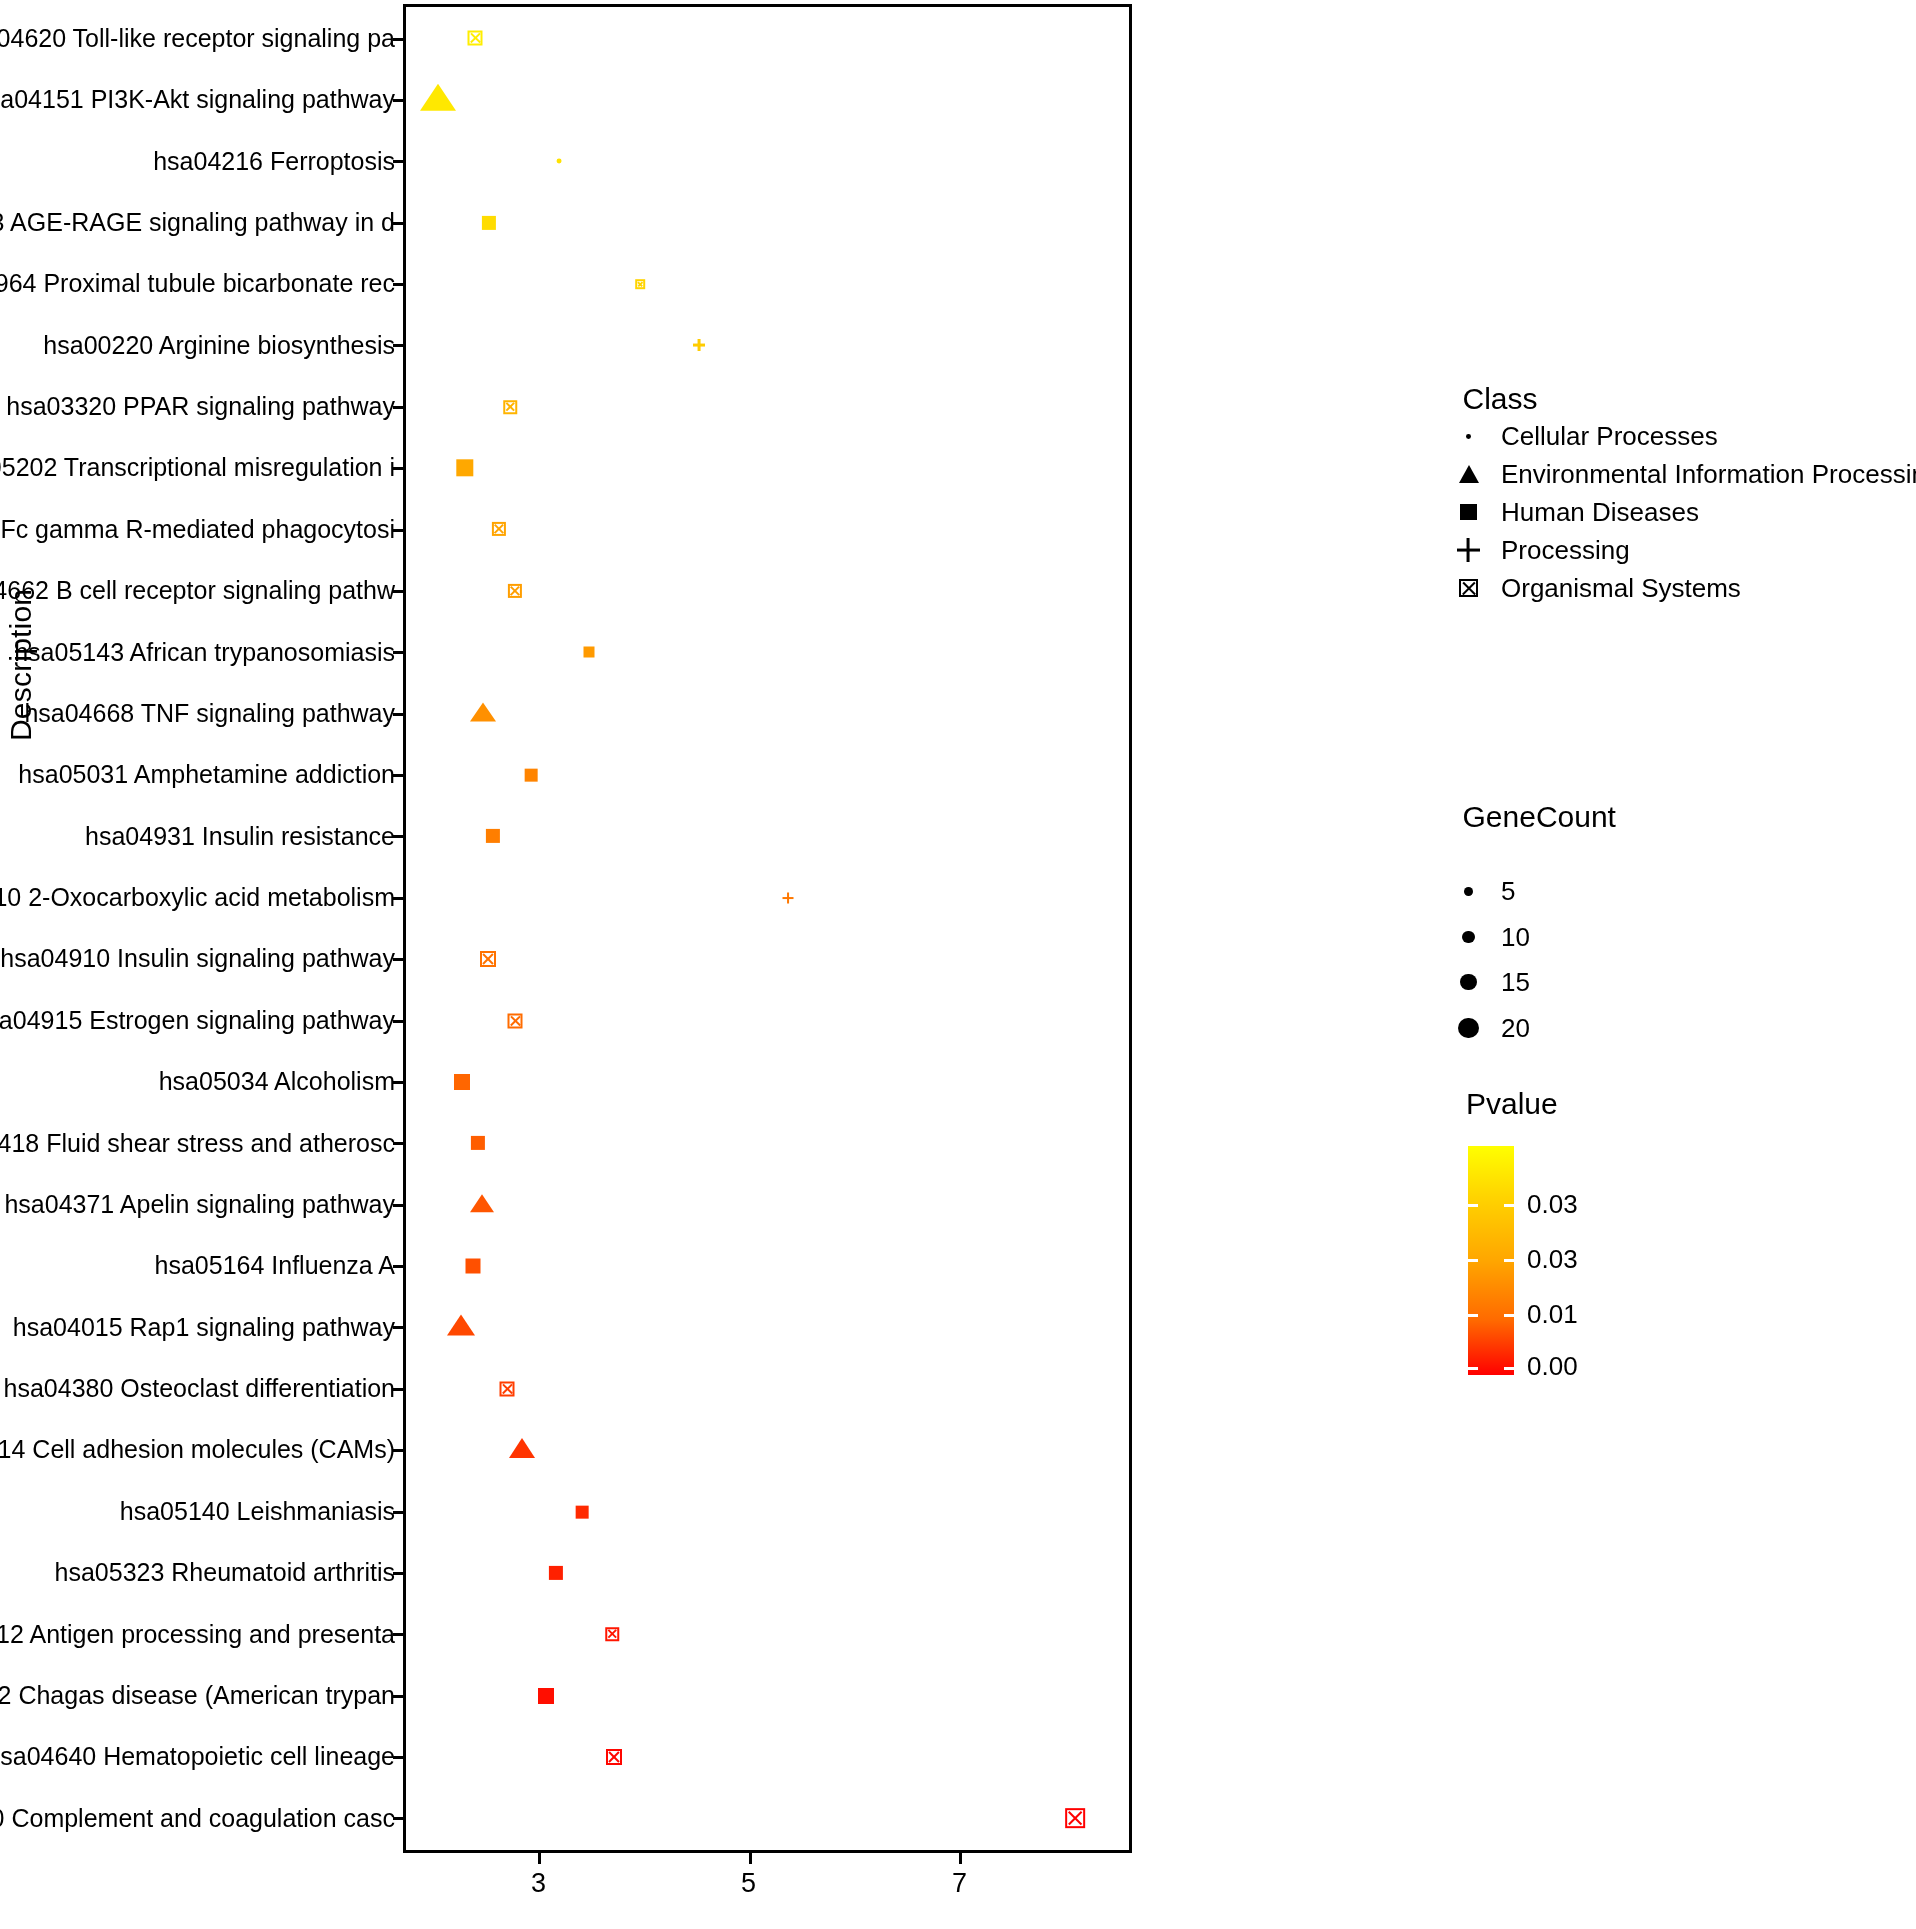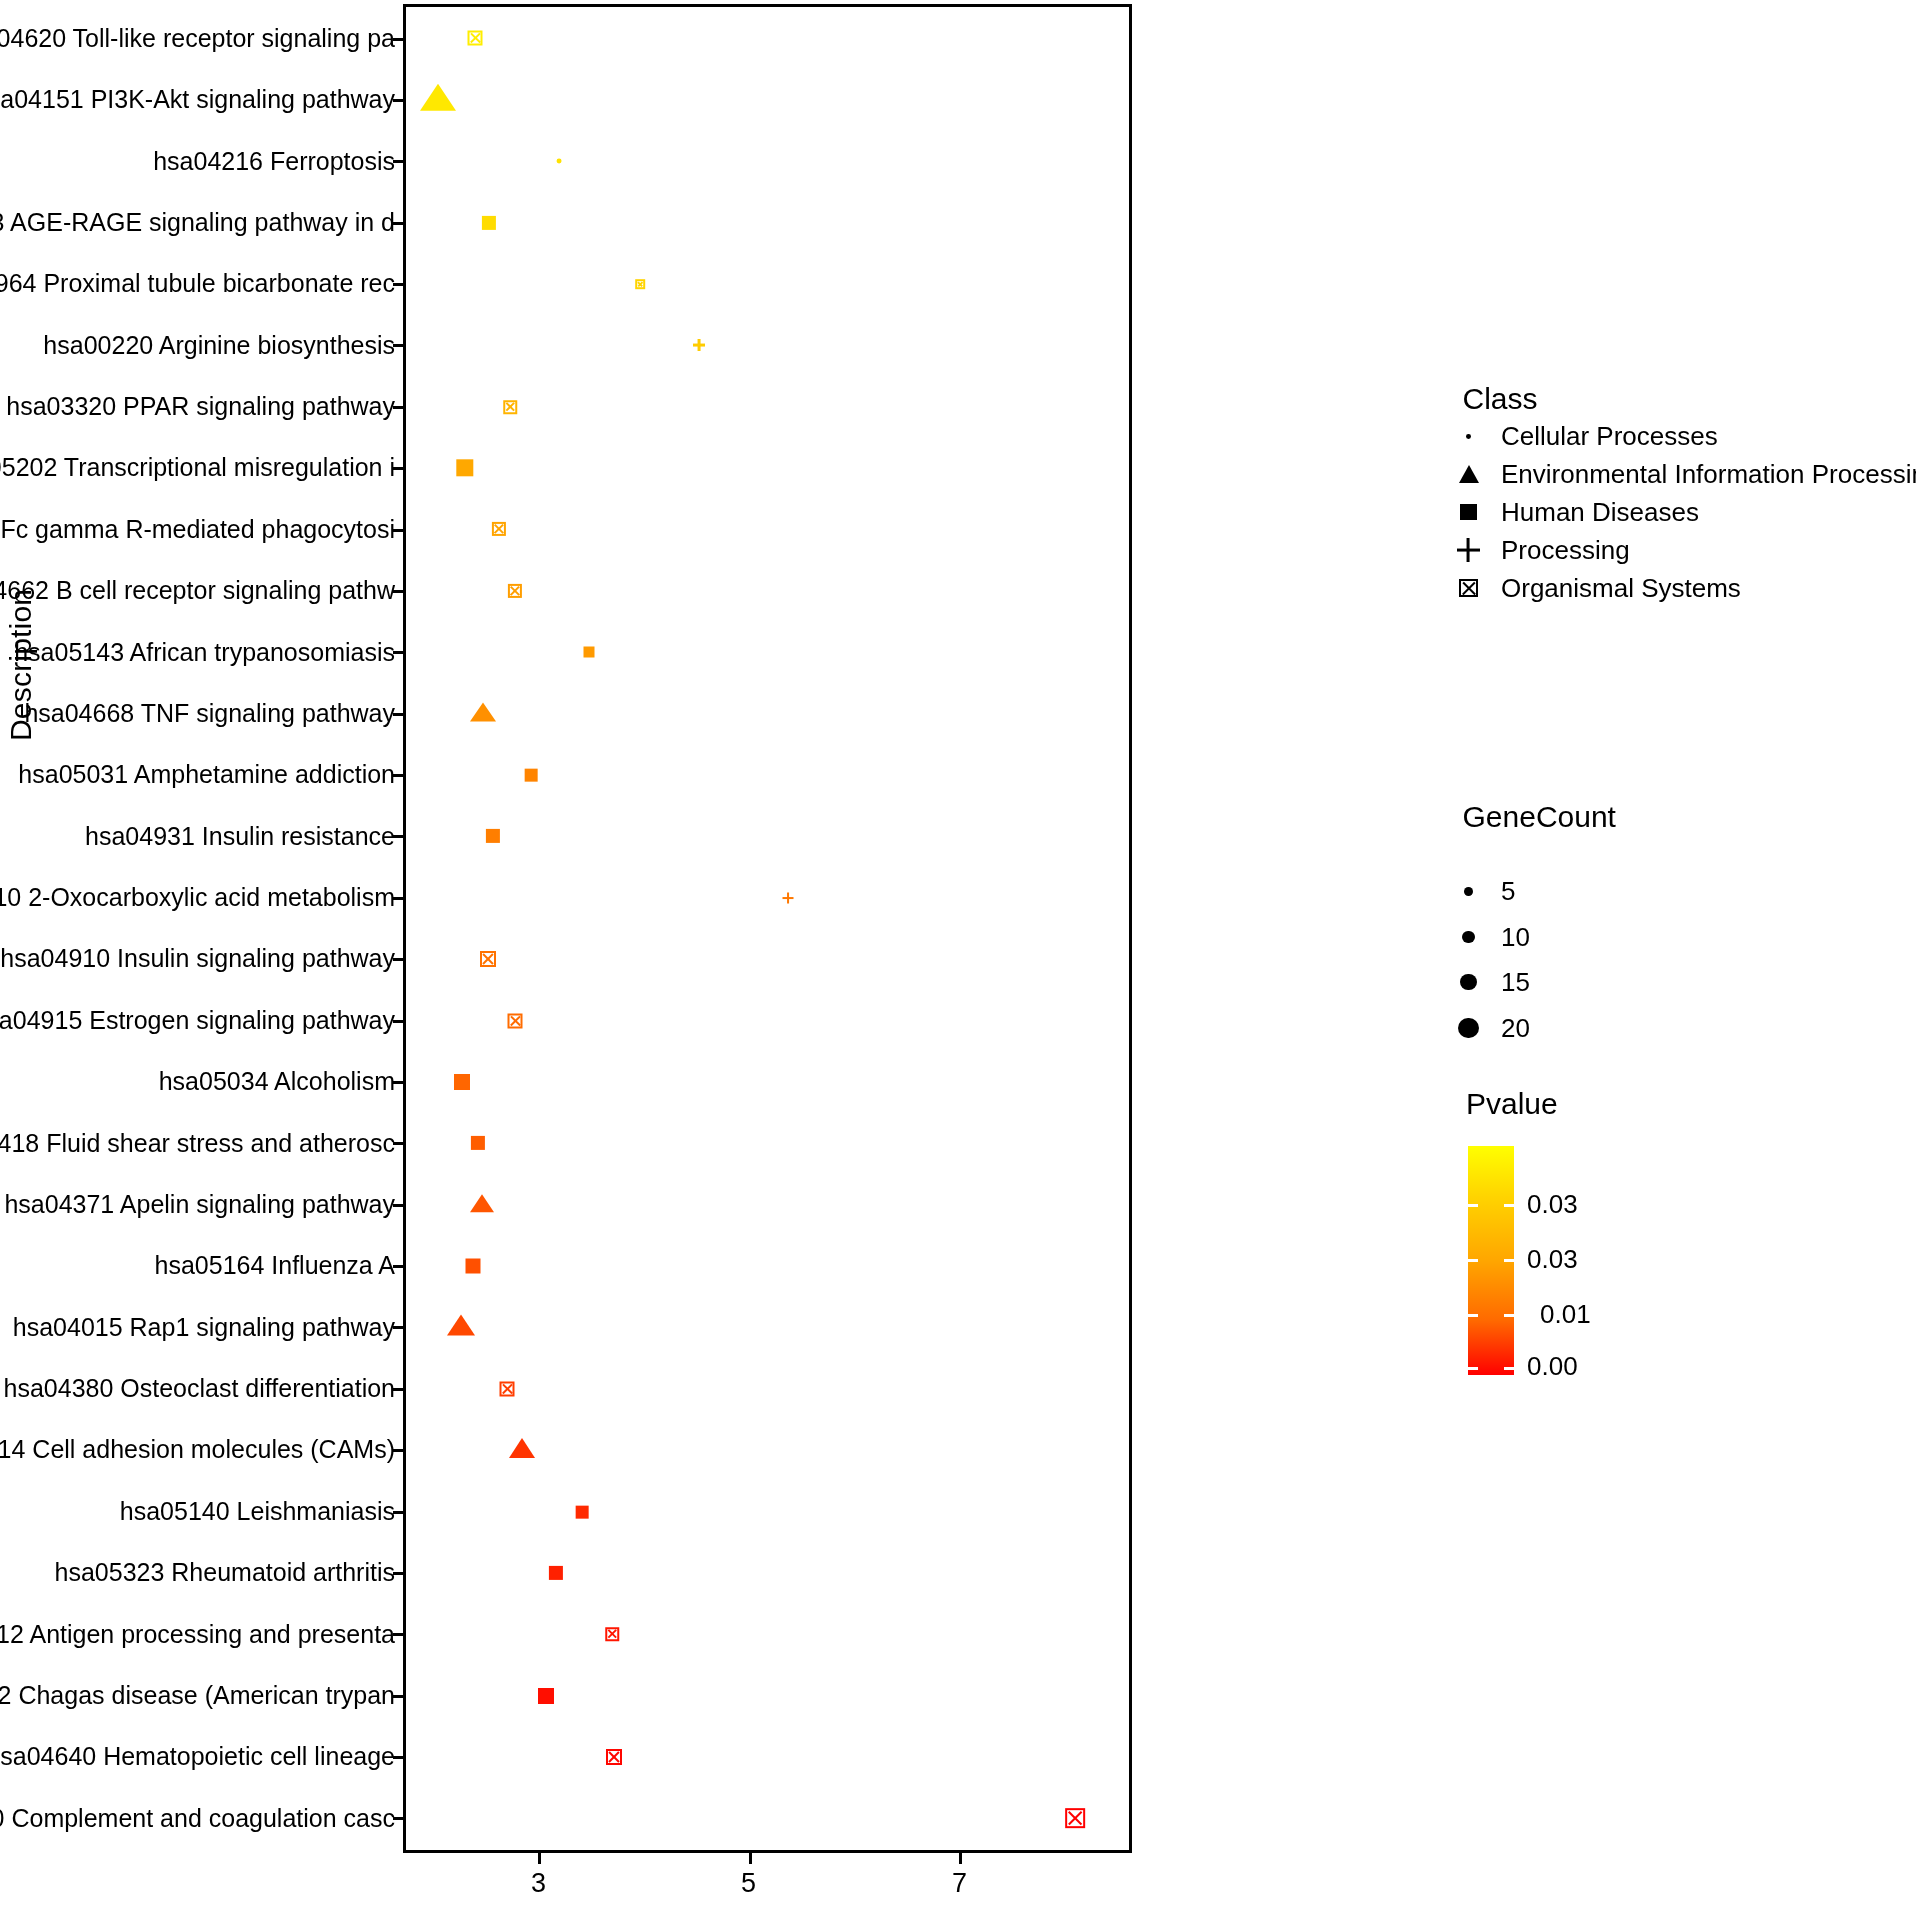--- a/index.html
+++ b/index.html
@@ -270,19 +270,19 @@
   <div id="cbar"></div>
   <div id="cbticks">
       <div class="cb-tick" style="left: 1468px; top: 1204px;"></div>
       <div class="cb-tick" style="left: 1504px; top: 1204px;"></div>
       <div class="cb-lab" style="top: 1189px;">0.03</div>
       <div class="cb-tick" style="left: 1468px; top: 1259px;"></div>
       <div class="cb-tick" style="left: 1504px; top: 1259px;"></div>
       <div class="cb-lab" style="top: 1244px;">0.03</div>
       <div class="cb-tick" style="left: 1468px; top: 1314px;"></div>
       <div class="cb-tick" style="left: 1504px; top: 1314px;"></div>
-      <div class="cb-lab" style="top: 1299px; margin-left: 13px;">0.01</div>
+      <div class="cb-lab" style="top: 1299px;">0.01</div>
       <div class="cb-tick" style="left: 1468px; top: 1367px;"></div>
       <div class="cb-tick" style="left: 1504px; top: 1367px;"></div>
       <div class="cb-lab" style="top: 1351px;">0.00</div>
     </div>
 </div>
 
 
 </body></html>

